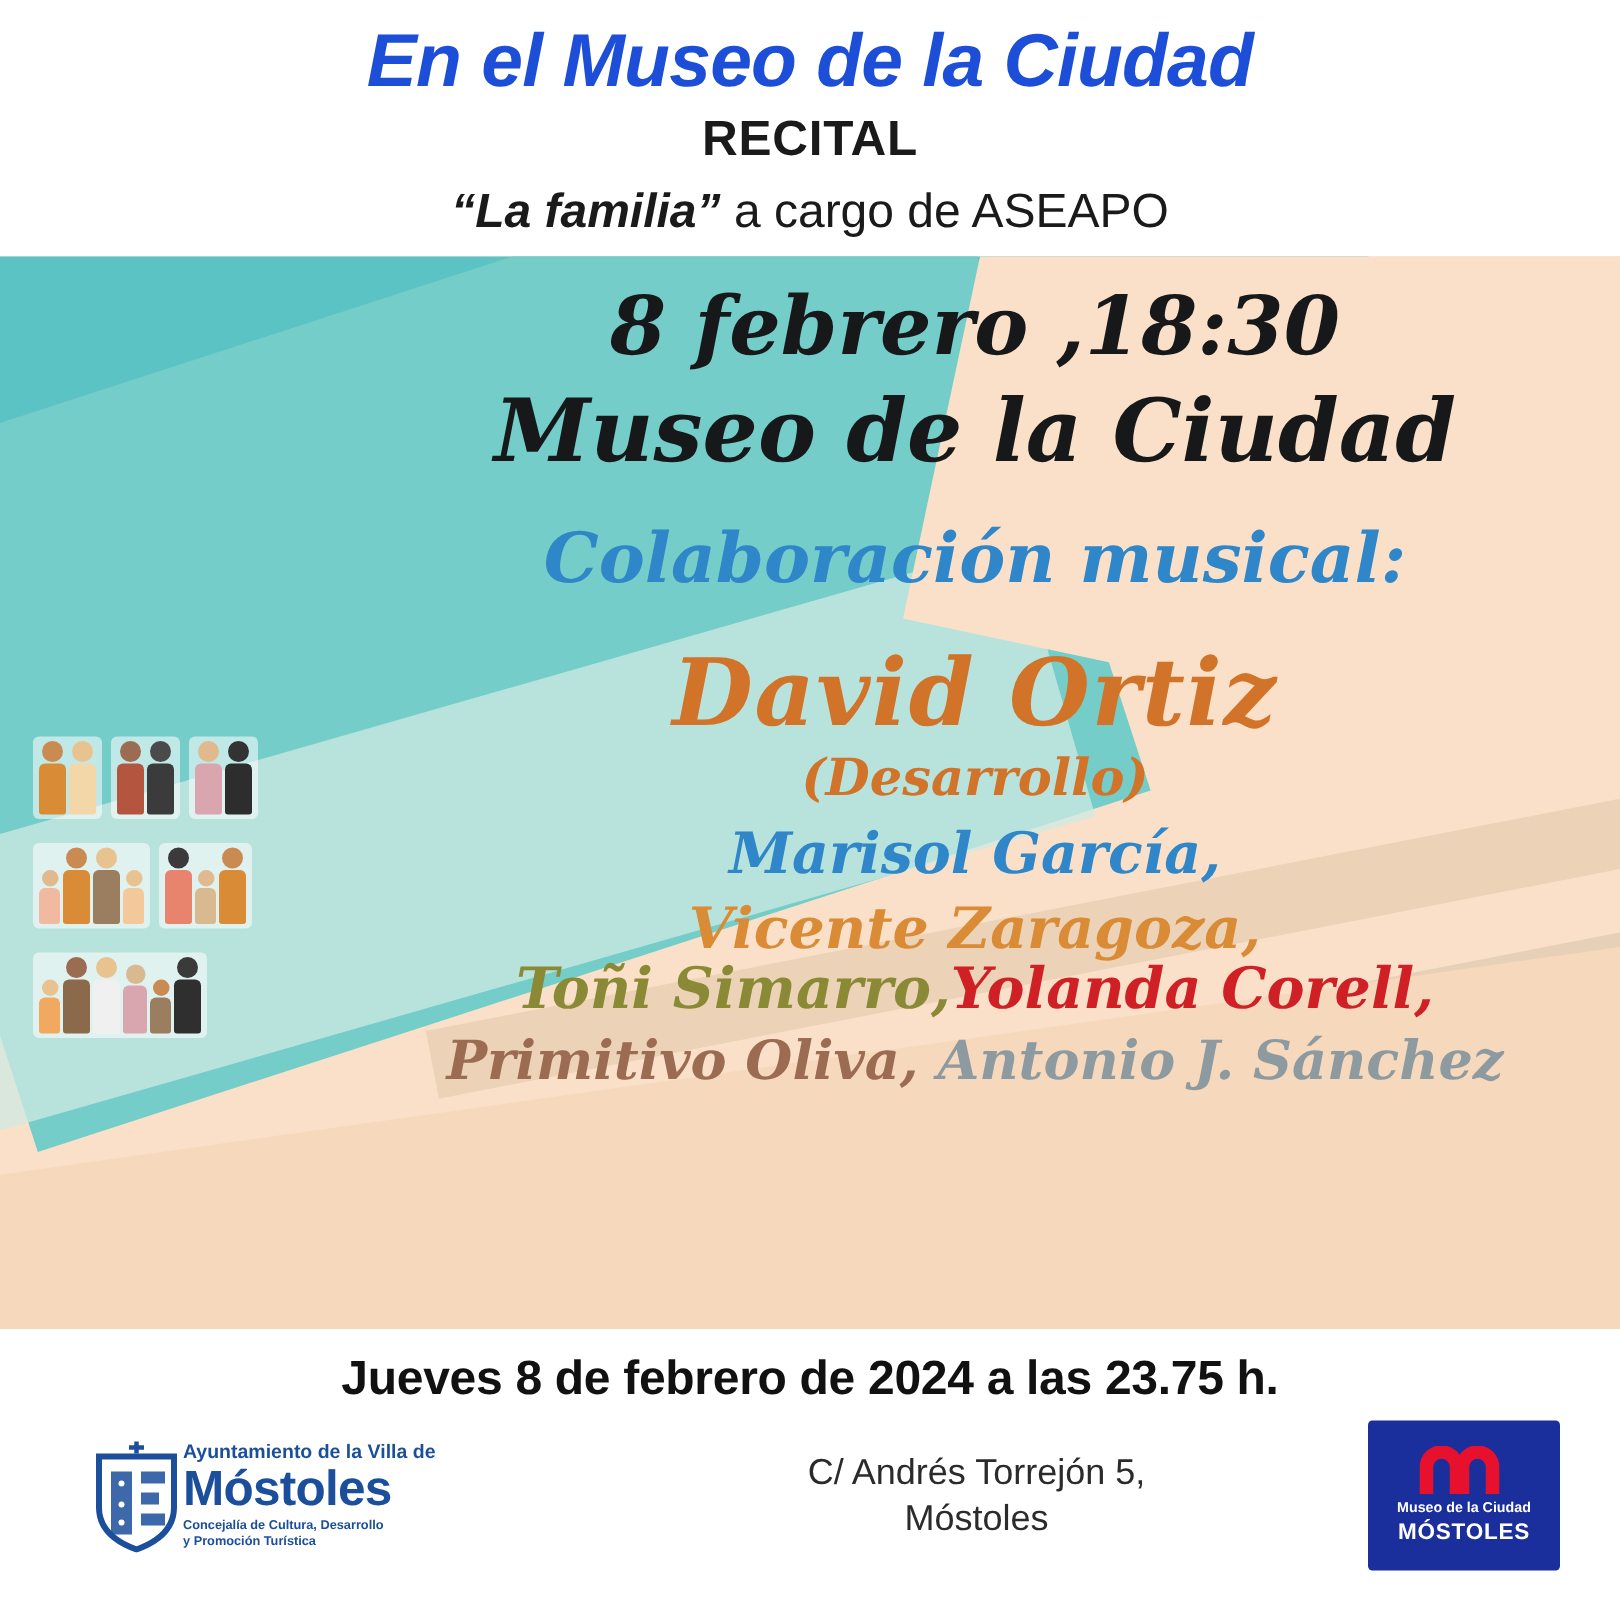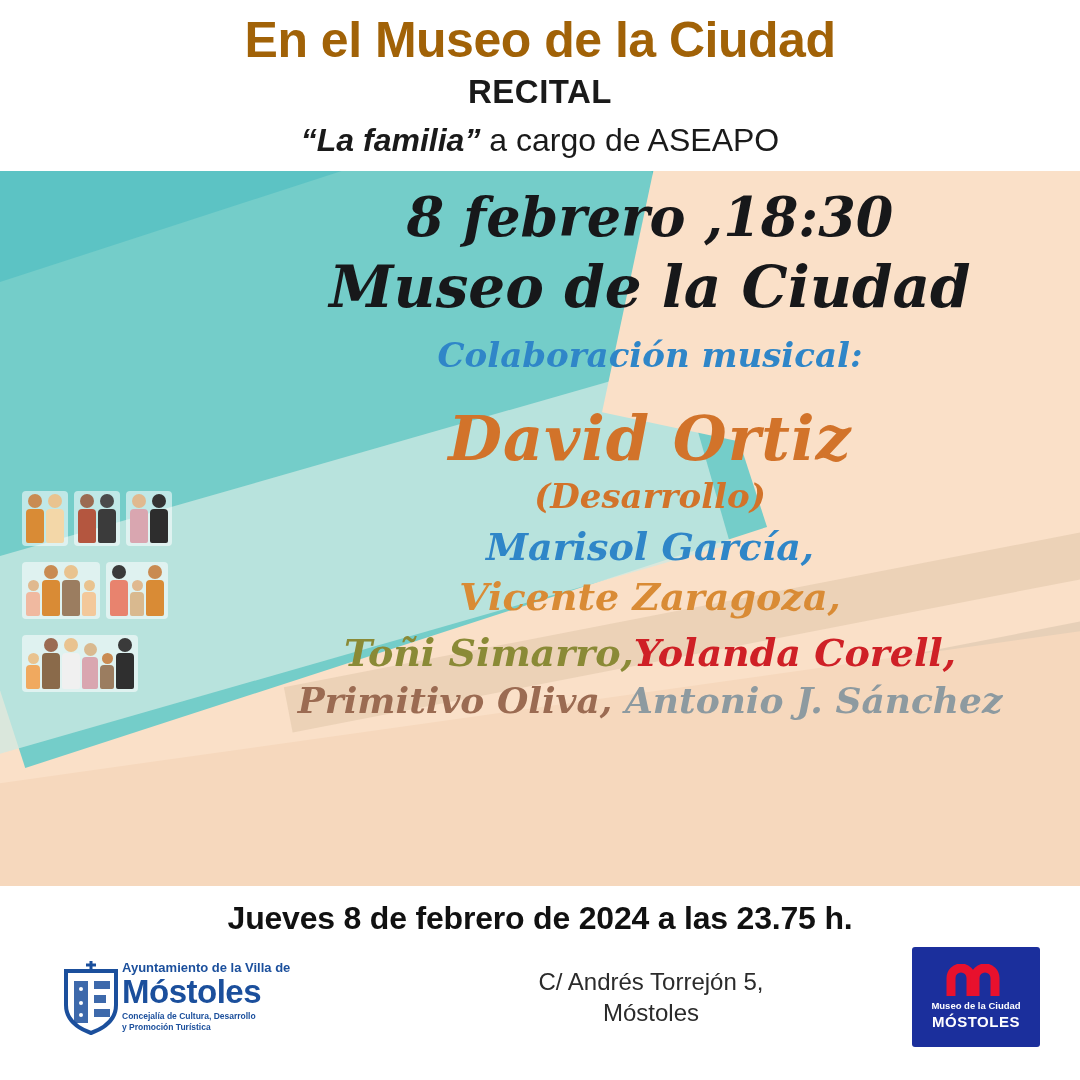--- a/index.html
+++ b/index.html
@@ -23,23 +23,24 @@
   }
 
   
   .header {
     padding-top: 14px;
     text-align: center;
   }
   .header-title {
     font-size: 50px;
     font-weight: bold;
-    color: #a16207;
+    color: #1d4ed8;
     letter-spacing: -0.5px;
     line-height: 1.05;
+    font-style: italic;
   }
   .header-sub {
     font-size: 33px;
     font-weight: bold;
     color: #1a1a1a;
     margin-top: 6px;
     letter-spacing: 0.5px;
   }
   .header-line3 {
     font-size: 32px;
@@ -175,24 +176,24 @@
   .l-recital {
     font-size: 56px;
     font-weight: bold;
     color: #17181a;
     margin-top: 14px;
   }
   .l-recital .accent {
     color: #d2732a;
   }
   .l-collab {
-    font-size: 34px;
+    font-size: 46px;
     font-weight: bold;
     color: #2f86c8;
-    margin-top: 20px;
+    margin-top: 30px;
   }
   .l-david {
     font-size: 62px;
     font-weight: bold;
     color: #d2732a;
     margin-top: 32px;
     letter-spacing: 1px;
   }
   .l-instrument {
     font-size: 34px;
@@ -208,21 +209,21 @@
   }
   .l-name-orange {
     font-size: 38px;
     font-weight: bold;
     color: #d98b35;
     margin-top: 10px;
   }
   .l-names-mixed {
     font-size: 38px;
     font-weight: bold;
-    margin-top: 16px;
+    margin-top: 0;
     text-align: center;
   }
   .l-names-mixed .c-olive { color: #8a8a36; }
   .l-names-mixed .c-red { color: #cf2026; }
   .l-names-last {
     font-size: 36px;
     font-weight: bold;
     margin-top: 10px;
   }
   .l-names-last .c-brown { color: #9b6b52; }

